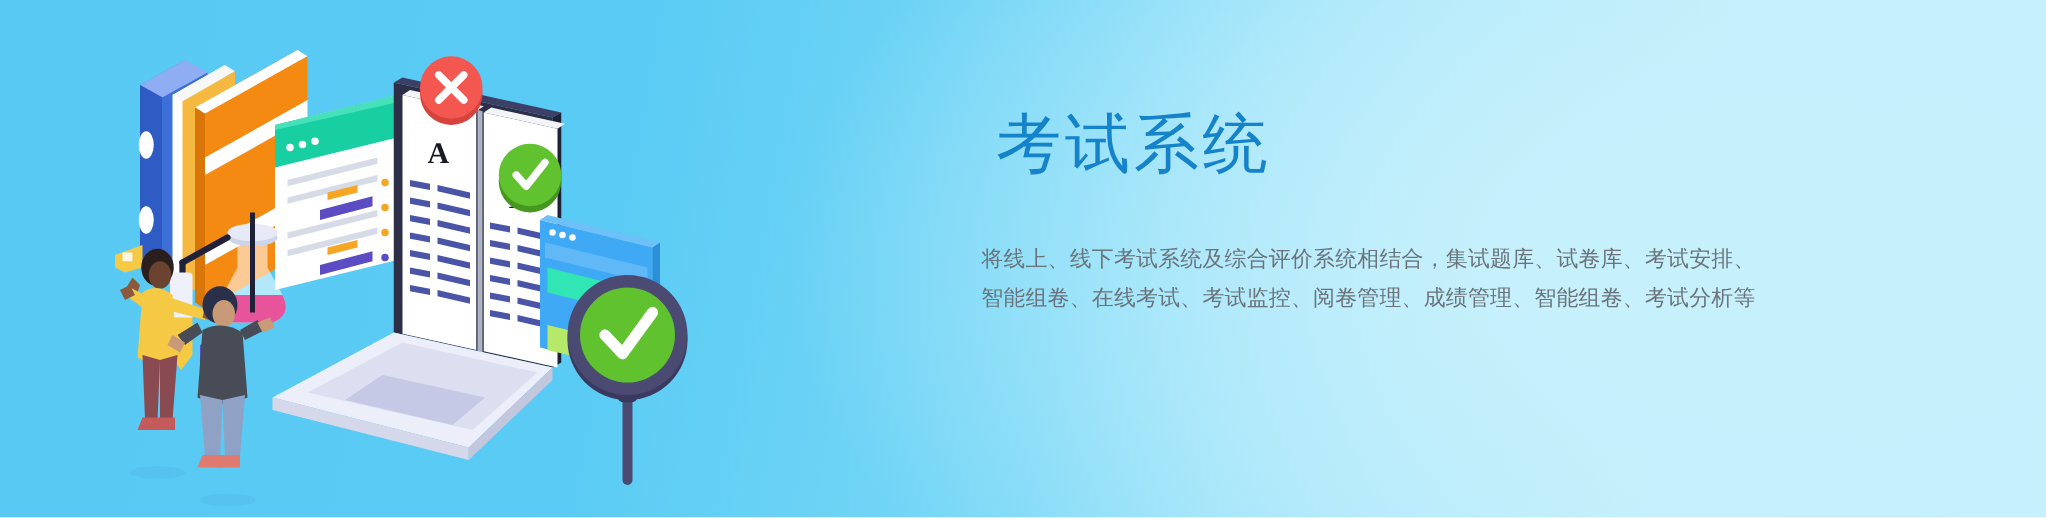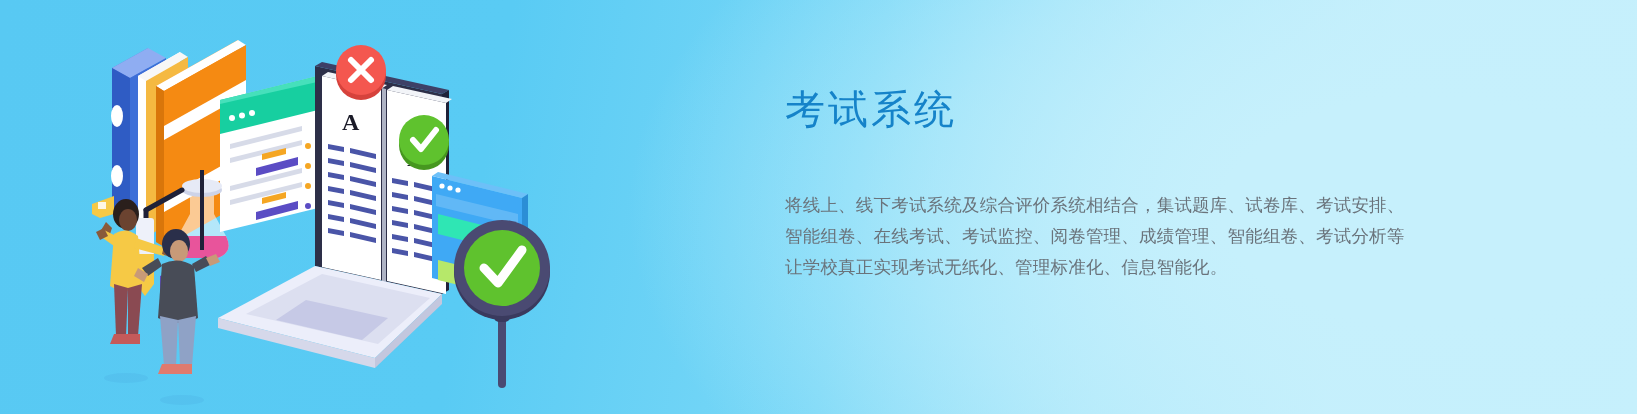--- a/index.html
+++ b/index.html
@@ -20,29 +20,30 @@
     overflow:hidden;
   }
 
   
   #text-col {
     position:absolute;
     left:785px; top:84px;
     width:720px;
   }
   #page-title {
-    font-size:40px;
+    font-size:52px;
     font-weight:400;
     letter-spacing:3px;
     color:#1583c9;
     line-height:1.25;
     white-space:nowrap;
+    margin-left:12px;
   }
   #desc {
-    margin-top:56px;
+    margin-top:43px;
     font-size:17.5px;
     line-height:31px;
     color:#6a737b;
     letter-spacing:0.2px;
   }
   #desc .l { display:block; white-space:nowrap; }
 
   
   #illus { position:absolute; left:70px; top:18px; width:520px; height:390px; }
   #illus svg { display:block; width:100%; height:100%; }
@@ -243,17 +244,16 @@
       </g>
 
     </svg>
   </div>
 
   <div id="text-col">
     <h1 id="page-title">考试系统</h1>
     <div id="desc">
       <span class="l">将线上、线下考试系统及综合评价系统相结合，集试题库、试卷库、考试安排、</span>
       <span class="l">智能组卷、在线考试、考试监控、阅卷管理、成绩管理、智能组卷、考试分析等</span>
-      <span class="l">让学校真正实现考试无纸化、管理标准化、信息智能化。</span>
     </div>
   </div>
 
 </div>
 
 </body></html>

